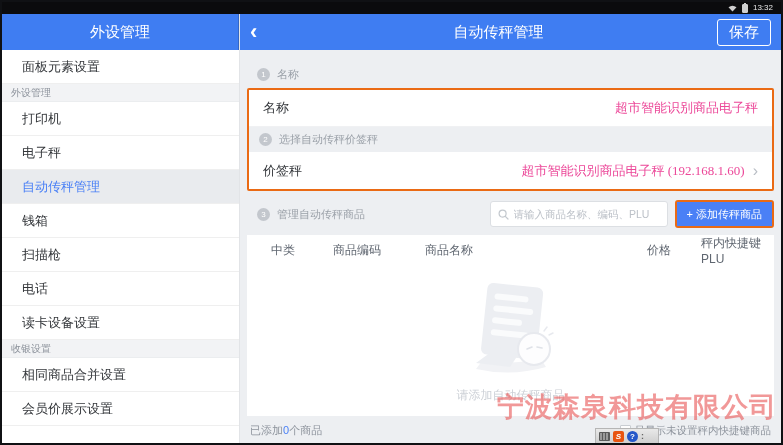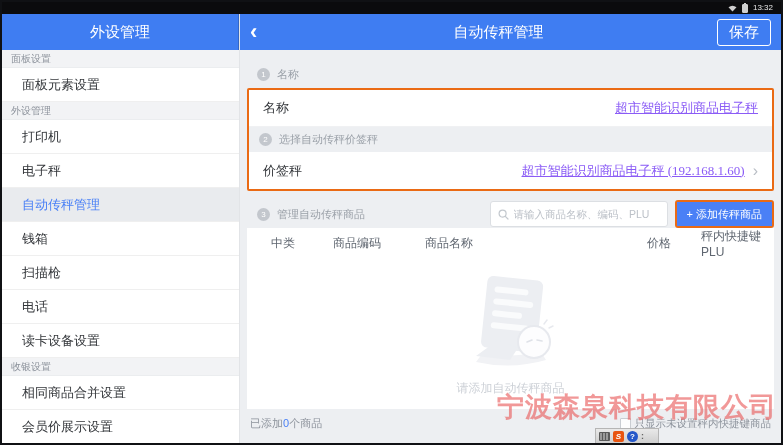--- a/index.html
+++ b/index.html
@@ -36,34 +36,34 @@
   .main-body { flex:1; padding:0 7px; position:relative; }
 
   .step-row { display:flex; align-items:center; gap:7px; padding-left:10px; }
   .step-row.first { margin-top:14px; height:20px; }
   .step-ico { width:13px; height:13px; border-radius:50%; background:#c3c7cd; color:#fff; font-size:8px; display:flex; align-items:center; justify-content:center; flex:0 0 auto; }
   .step-label { font-size:11px; color:#9aa0a8; }
 
   .orange-group { margin-top:4px; border:2px solid #ea6a14; border-radius:2px; background:#fff; }
   .form-row { height:37px; background:#fff; display:flex; align-items:center; padding:0 14px; }
   .form-row .f-label { font-size:13px; color:#33363a; }
-  .form-row .f-value { margin-left:auto; font-size:13px; color:#8b5cf6; font-family:"Liberation Serif","DejaVu Serif",serif;text-decoration:underline; }
+  .form-row .f-value { margin-left:auto; font-size:13px; color:#ec4899; font-family:"Liberation Serif","DejaVu Serif",serif; }
   .form-row .chev { margin-left:8px; color:#b9bec5; font-size:16px; line-height:1; }
   .row-sep { border-bottom:1px solid #f0f1f3; }
   .mid-label { height:25px; background:#edeff2; display:flex; align-items:center; gap:7px; padding-left:10px; }
 
   .toolbar { margin-top:9px; display:flex; align-items:center; padding-left:10px; }
   .toolbar .step-wrap { display:flex; align-items:center; gap:7px; }
   .search-box { margin-left:auto; width:178px; height:26px; background:#fff; border:1px solid #dcdfe3; border-radius:3px; display:flex; align-items:center; padding:0 7px; gap:5px; }
   .search-box input { border:none; outline:none; flex:1; font-size:10.5px; color:#555; background:transparent; min-width:0; font-family:inherit; }
   .search-box input::placeholder { color:#bcc1c8; }
   .add-wrap { margin-left:7px; border:2px solid #ea6a14; border-radius:3px; }
   .add-btn { height:24px; background:#4a80f6; color:#fff; font-size:11px; border:none; padding:0 10px; cursor:pointer; display:flex; align-items:center; font-family:inherit; }
 
-  .table { background:#fff; height:181px; display:flex; flex-direction:column; }
+  .table { margin-top:7px; background:#fff; height:181px; display:flex; flex-direction:column; }
   .thead { height:30px; display:flex; align-items:center; padding-left:24px; font-size:12px; color:#5f6670; flex:0 0 auto; }
   .th1 { width:62px; } .th2 { width:92px; } .th3 { width:222px; } .th4 { width:54px; } .th5 { flex:1; }
   .tbody { flex:1; display:flex; flex-direction:column; align-items:center; justify-content:center; }
   .empty-text { font-size:12px; color:#cdd1d7; margin-top:6px; }
 
   .footer { margin-top:7px; display:flex; align-items:center; padding:0 3px; }
   .added { font-size:11px; color:#8d939c; }
   .added .cnt { color:#4a80f6; }
   .filter { margin-left:auto; display:flex; align-items:center; gap:4px; }
   .checkbox { width:11px; height:11px; border:1px solid #c9cdd2; background:#fdfdfd; border-radius:1px; cursor:pointer; }
@@ -91,21 +91,20 @@
     </span>
     <span class="batt"></span>
     <span class="time">13:32</span>
   </div>
 
   <div class="approw">
 
     <div class="sidebar">
       <div class="side-header">外设管理</div>
       <div class="side-list">
-        <div class="side-section">面板设置</div>
         <div class="side-item">面板元素设置</div>
 
         <div class="side-section">外设管理</div>
         <div class="side-item">打印机</div>
         <div class="side-item">电子秤</div>
         <div class="side-item selected">自动传秤管理</div>
         <div class="side-item">钱箱</div>
         <div class="side-item">扫描枪</div>
         <div class="side-item">电话</div>
         <div class="side-item">读卡设备设置</div>

